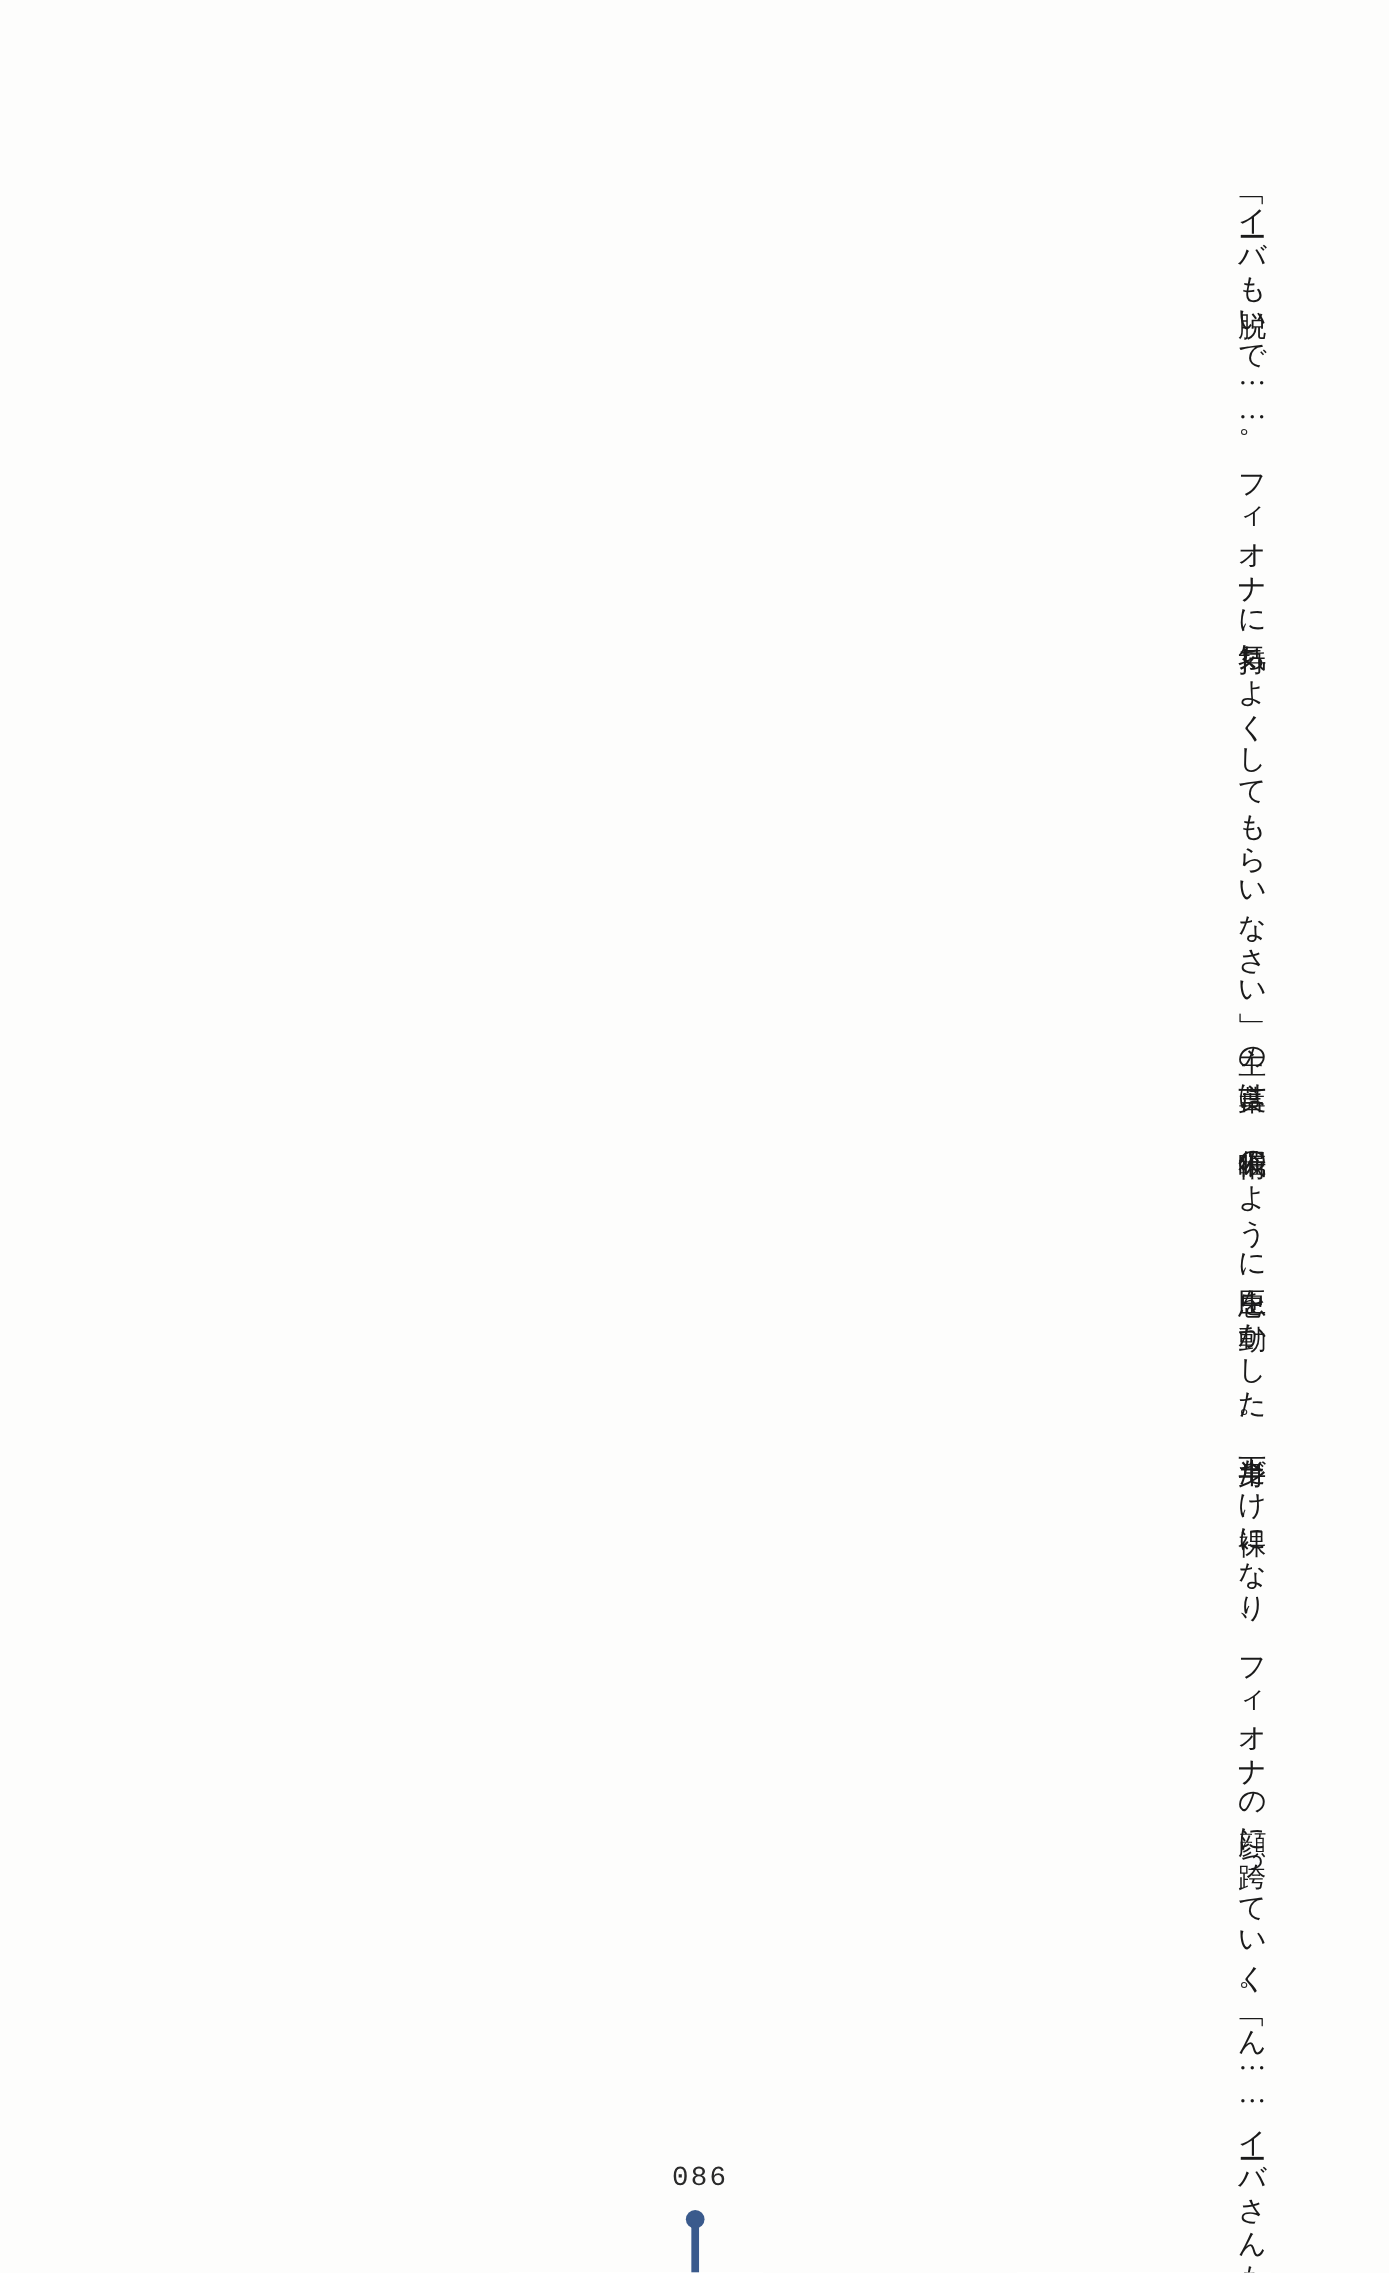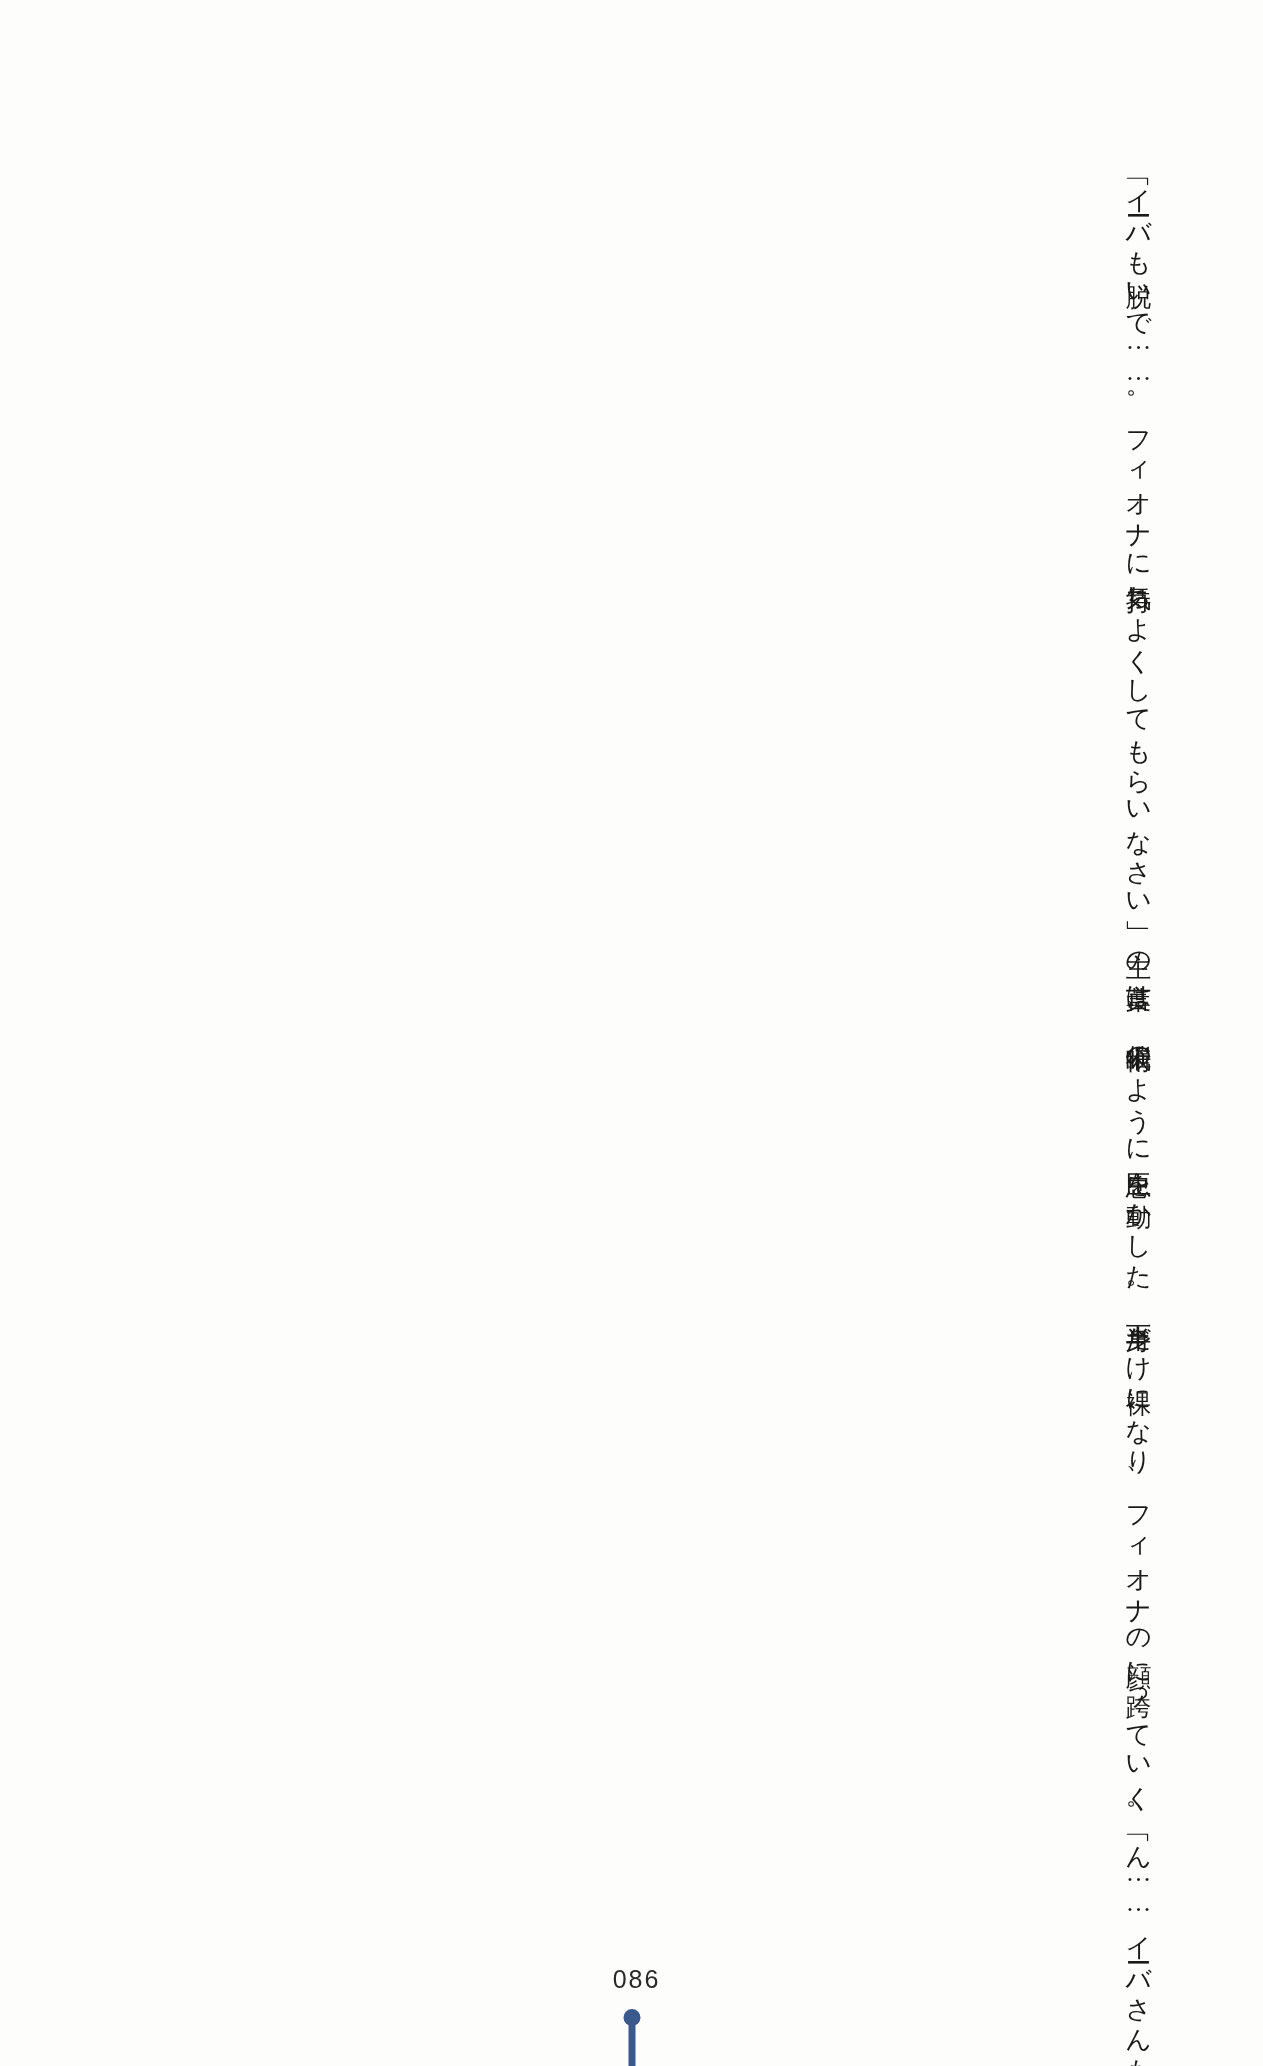--- a/index.html
+++ b/index.html
@@ -50,21 +50,21 @@
     letter-spacing: 1.4px;
     white-space: pre;
     overflow: visible;
   }
   #page-number {
     position: absolute;
     left: 10px;
     right: 0;
     bottom: 72px;
     text-align: center;
-    font-family: Liberation Sans, sans-serif;
+    font-family: Liberation Mono, monospace;
     font-size: 25px;
     letter-spacing: 2px;
     color: #2a2a2a;
   }
   #spine-mark {
     position: absolute;
     left: 50%;
     transform: translateX(-50%);
     bottom: 0;
     width: 7px;

